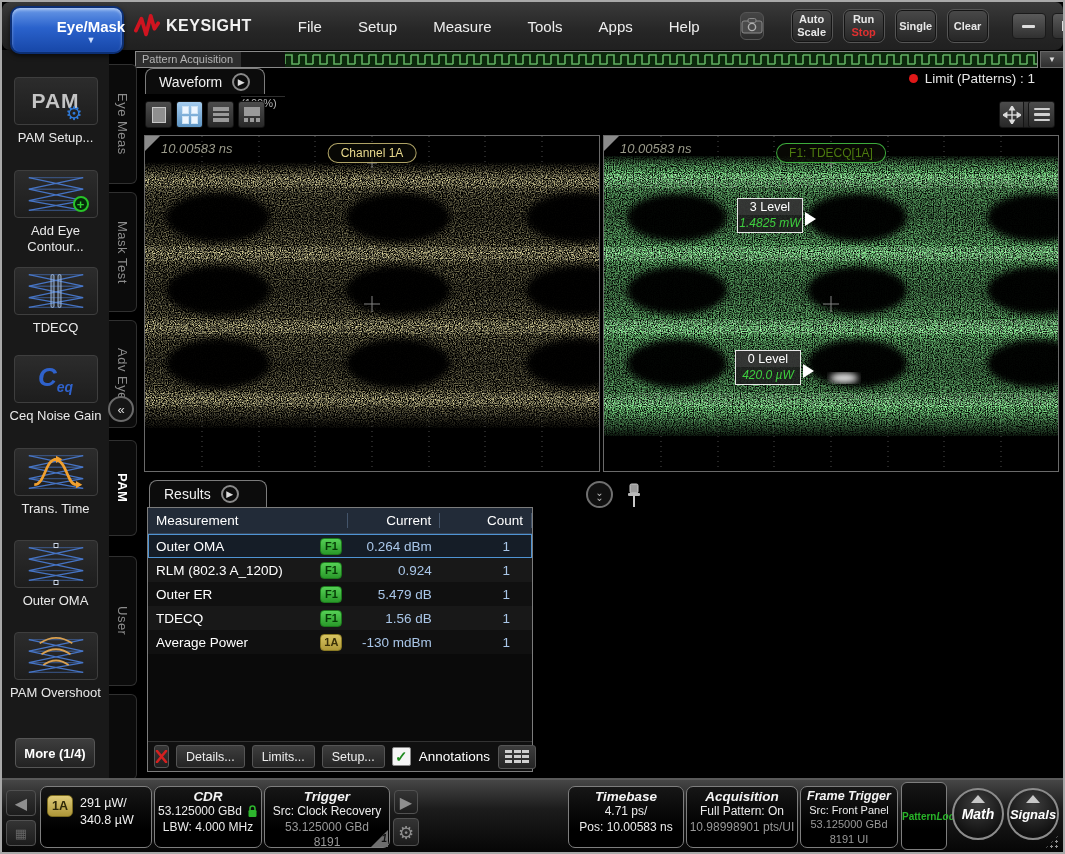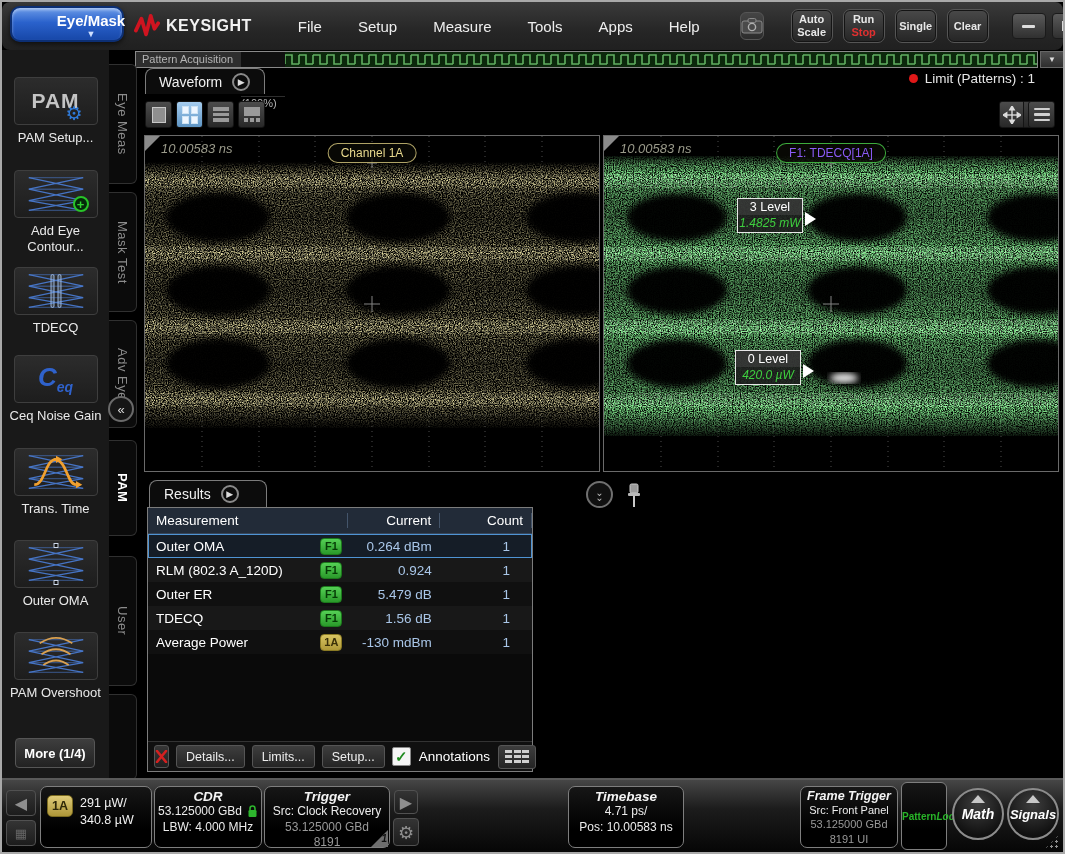--- a/index.html
+++ b/index.html
@@ -2,21 +2,21 @@
 <html><head>
 <meta charset="utf-8">
 <style>
   html,body{margin:0;padding:0;background:#444;font-family:"Liberation Sans",sans-serif;}
   *{box-sizing:border-box;}
   #app{position:relative;width:1065px;height:854px;background:#000;border:2px solid #a9a9a9;overflow:hidden;}
 
   
   .topbar{position:absolute;left:0;top:0;width:1061px;height:48px;
     background:linear-gradient(#3a3a3a,#262626 60%,#202020);display:flex;align-items:center;border-radius:8px;}
-  .modebtn{position:absolute;left:8px;top:4px;width:114px;height:36px;z-index:20;
+  .modebtn{position:absolute;left:8px;top:4px;width:114px;height:48px;z-index:20;
     background:linear-gradient(#6a9ae8,#2a62cc 45%,#1747a8);border:2px solid #0c2f74;border-radius:10px;
     color:#fff;font-weight:bold;font-size:15px;display:flex;flex-direction:column;align-items:center;justify-content:center;
     box-shadow:inset 0 2px 3px rgba(255,255,255,.45), 0 2px 5px rgba(0,0,0,.6);cursor:pointer;padding-left:48px;}
   .modebtn .chev{font-size:9px;color:#cfe0ff;line-height:5px;margin-top:3px;}
   .brand{display:flex;align-items:center;gap:6px;margin-left:132px;}
   .brand-name{color:#f2f2f2;font-weight:bold;font-size:16px;letter-spacing:.5px;}
   .menus{display:flex;margin-left:28px;gap:0;}
   .menu-item{color:#eee;font-size:15px;padding:6px 18px;cursor:pointer;}
   .cam-btn{margin-left:22px;width:38px;height:28px;border-radius:6px;background:linear-gradient(#454545,#2c2c2c);
     border:1px solid #555;display:flex;align-items:center;justify-content:center;cursor:pointer;}
@@ -98,21 +98,21 @@
     border:2px solid #6a6a6a;color:#ddd;font-size:13px;display:flex;align-items:center;justify-content:center;cursor:pointer;z-index:5;}
 
   
   .panel{position:absolute;top:133px;width:456px;height:337px;background:#000;border:1px solid #6a6a6a;}
   .panel.left{left:142px;} .panel.right{left:601px;}
   .corner-tri{position:absolute;left:0;top:0;width:0;height:0;border-top:15px solid #8a8a8a;border-right:15px solid transparent;z-index:3;}
   .tb-label{position:absolute;left:16px;top:5px;color:#9a9a8a;font-size:13px;font-style:italic;z-index:3;}
   .src-pill{position:absolute;left:50%;top:7px;transform:translateX(-50%);padding:2px 12px;border-radius:11px;
     background:rgba(10,10,5,.8);font-size:12px;z-index:3;cursor:pointer;white-space:nowrap;}
   .pill-yellow{border:1px solid rgba(205,190,120,.85);color:#e8d98e;}
-  .pill-green{border:1px solid rgba(70,200,70,.85);color:#8b5cf6;}
+  .pill-green{border:1px solid rgba(70,200,70,.85);color:#4d7c0f;}
   .eye-svg{position:absolute;left:0;top:0;width:100%;height:100%;}
   .lvl-box{position:absolute;width:66px;border:1px solid #e8e8e8;background:rgba(30,30,30,.88);z-index:4;text-align:center;cursor:pointer;}
   .lvl-box .t{display:block;color:#fff;font-size:12.5px;padding:1px 0;background:rgba(70,70,70,.55);}
   .lvl-box .v{display:block;color:#3ecf3e;font-size:12px;font-style:italic;padding:1px 0 2px;}
   .lvl-tri{position:absolute;width:0;height:0;border-left:11px solid #fff;border-top:7px solid transparent;border-bottom:7px solid transparent;z-index:4;}
 
   
   .res-tab{position:absolute;left:147px;top:478px;width:118px;height:27px;background:#0c0c0c;border:1px solid #7c7c7c;
     border-bottom:none;border-radius:8px 8px 0 0;display:flex;align-items:center;padding-left:14px;gap:10px;
     color:#f0f0f0;font-size:14px;cursor:pointer;}
@@ -693,20 +693,25 @@
     <div class="smallbtn" style="left:391px;top:38px;width:26px;height:28px;font-size:18px;font-family:'DejaVu Sans',sans-serif">
         <span>⚙</span>
       </div>
 
     <div class="sp tb-panel">
       <div class="hd">Timebase</div>
       <div class="ln">4.71 ps/</div>
       <div class="ln">Pos: 10.00583 ns</div>
     </div>
 
+    <div class="sp acq-panel">
+      <div class="hd">Acquisition</div>
+      <div class="ln">Full Pattern: On</div>
+      <div class="ln dim">10.98998901 pts/UI</div>
+    </div>
 
     <div class="sp ft-panel">
       <div class="hd" style="font-size:12.5px">Frame Trigger</div>
       <div class="ln" style="font-size:11px">Src: Front Panel</div>
       <div class="ln dim" style="font-size:11px">53.125000 GBd</div>
       <div class="ln dim" style="font-size:11px">8191 UI</div>
     </div>
 
     <div class="sp patlock">
       <span class="pl-t">Pattern</span>

